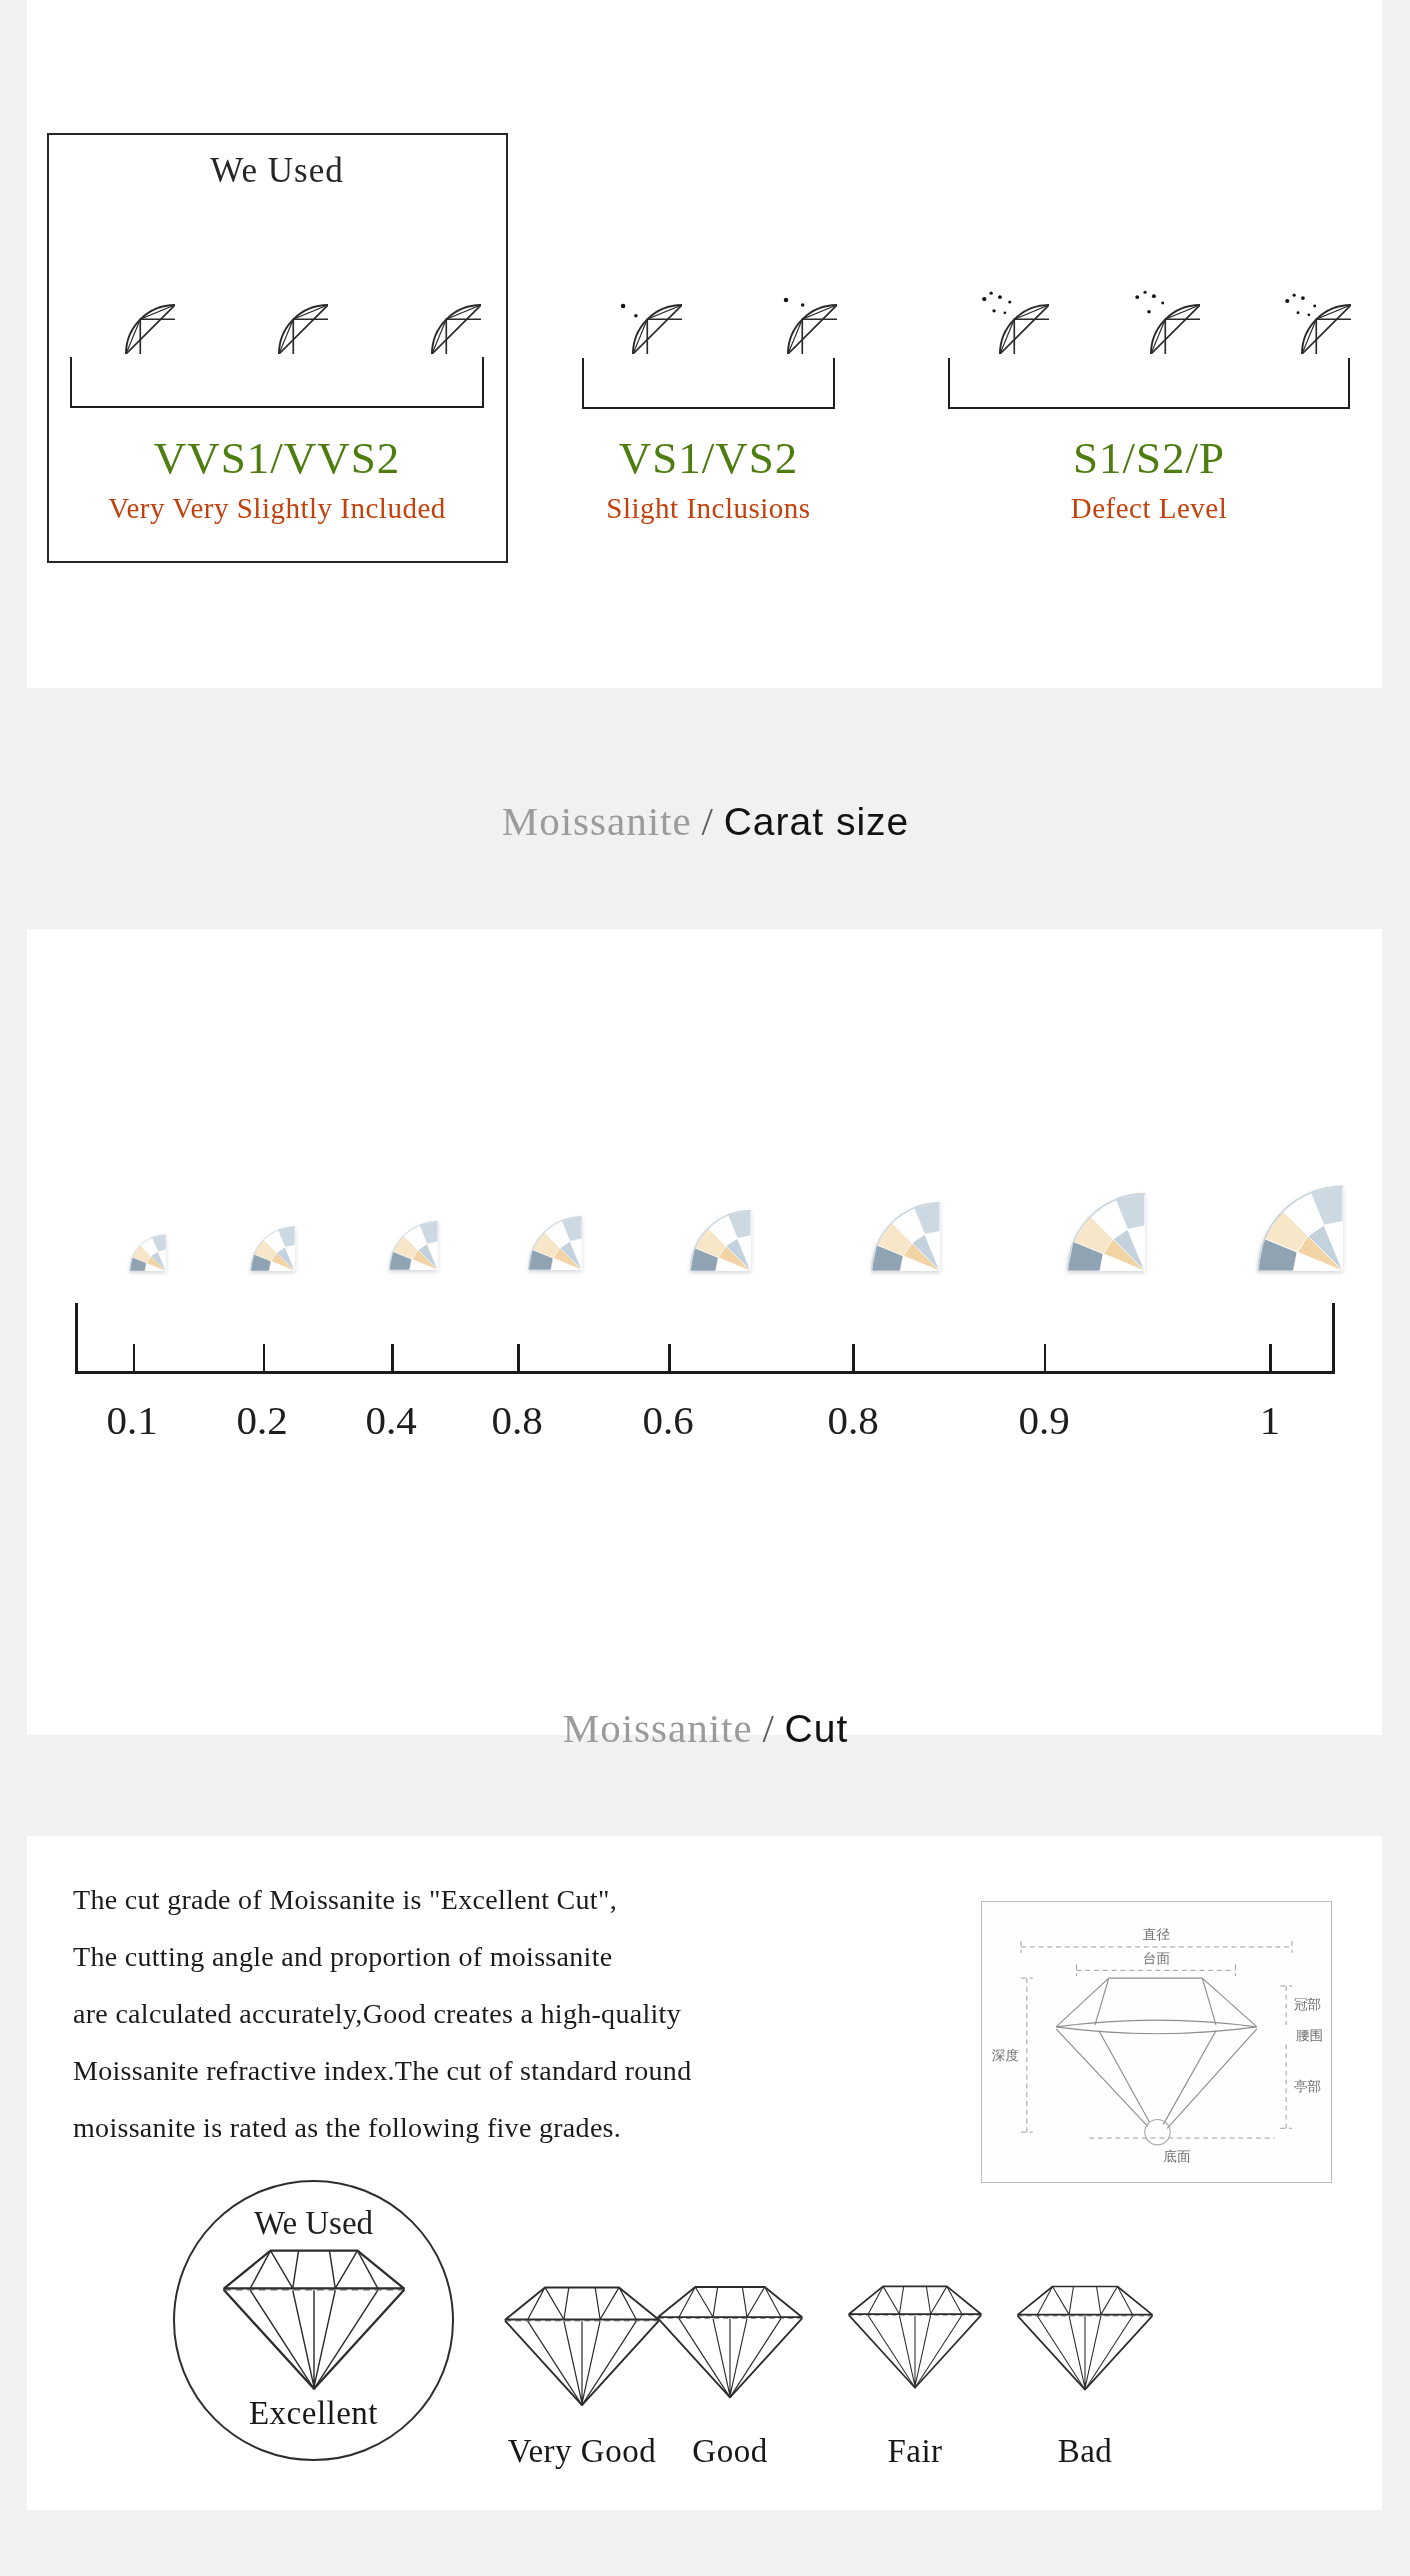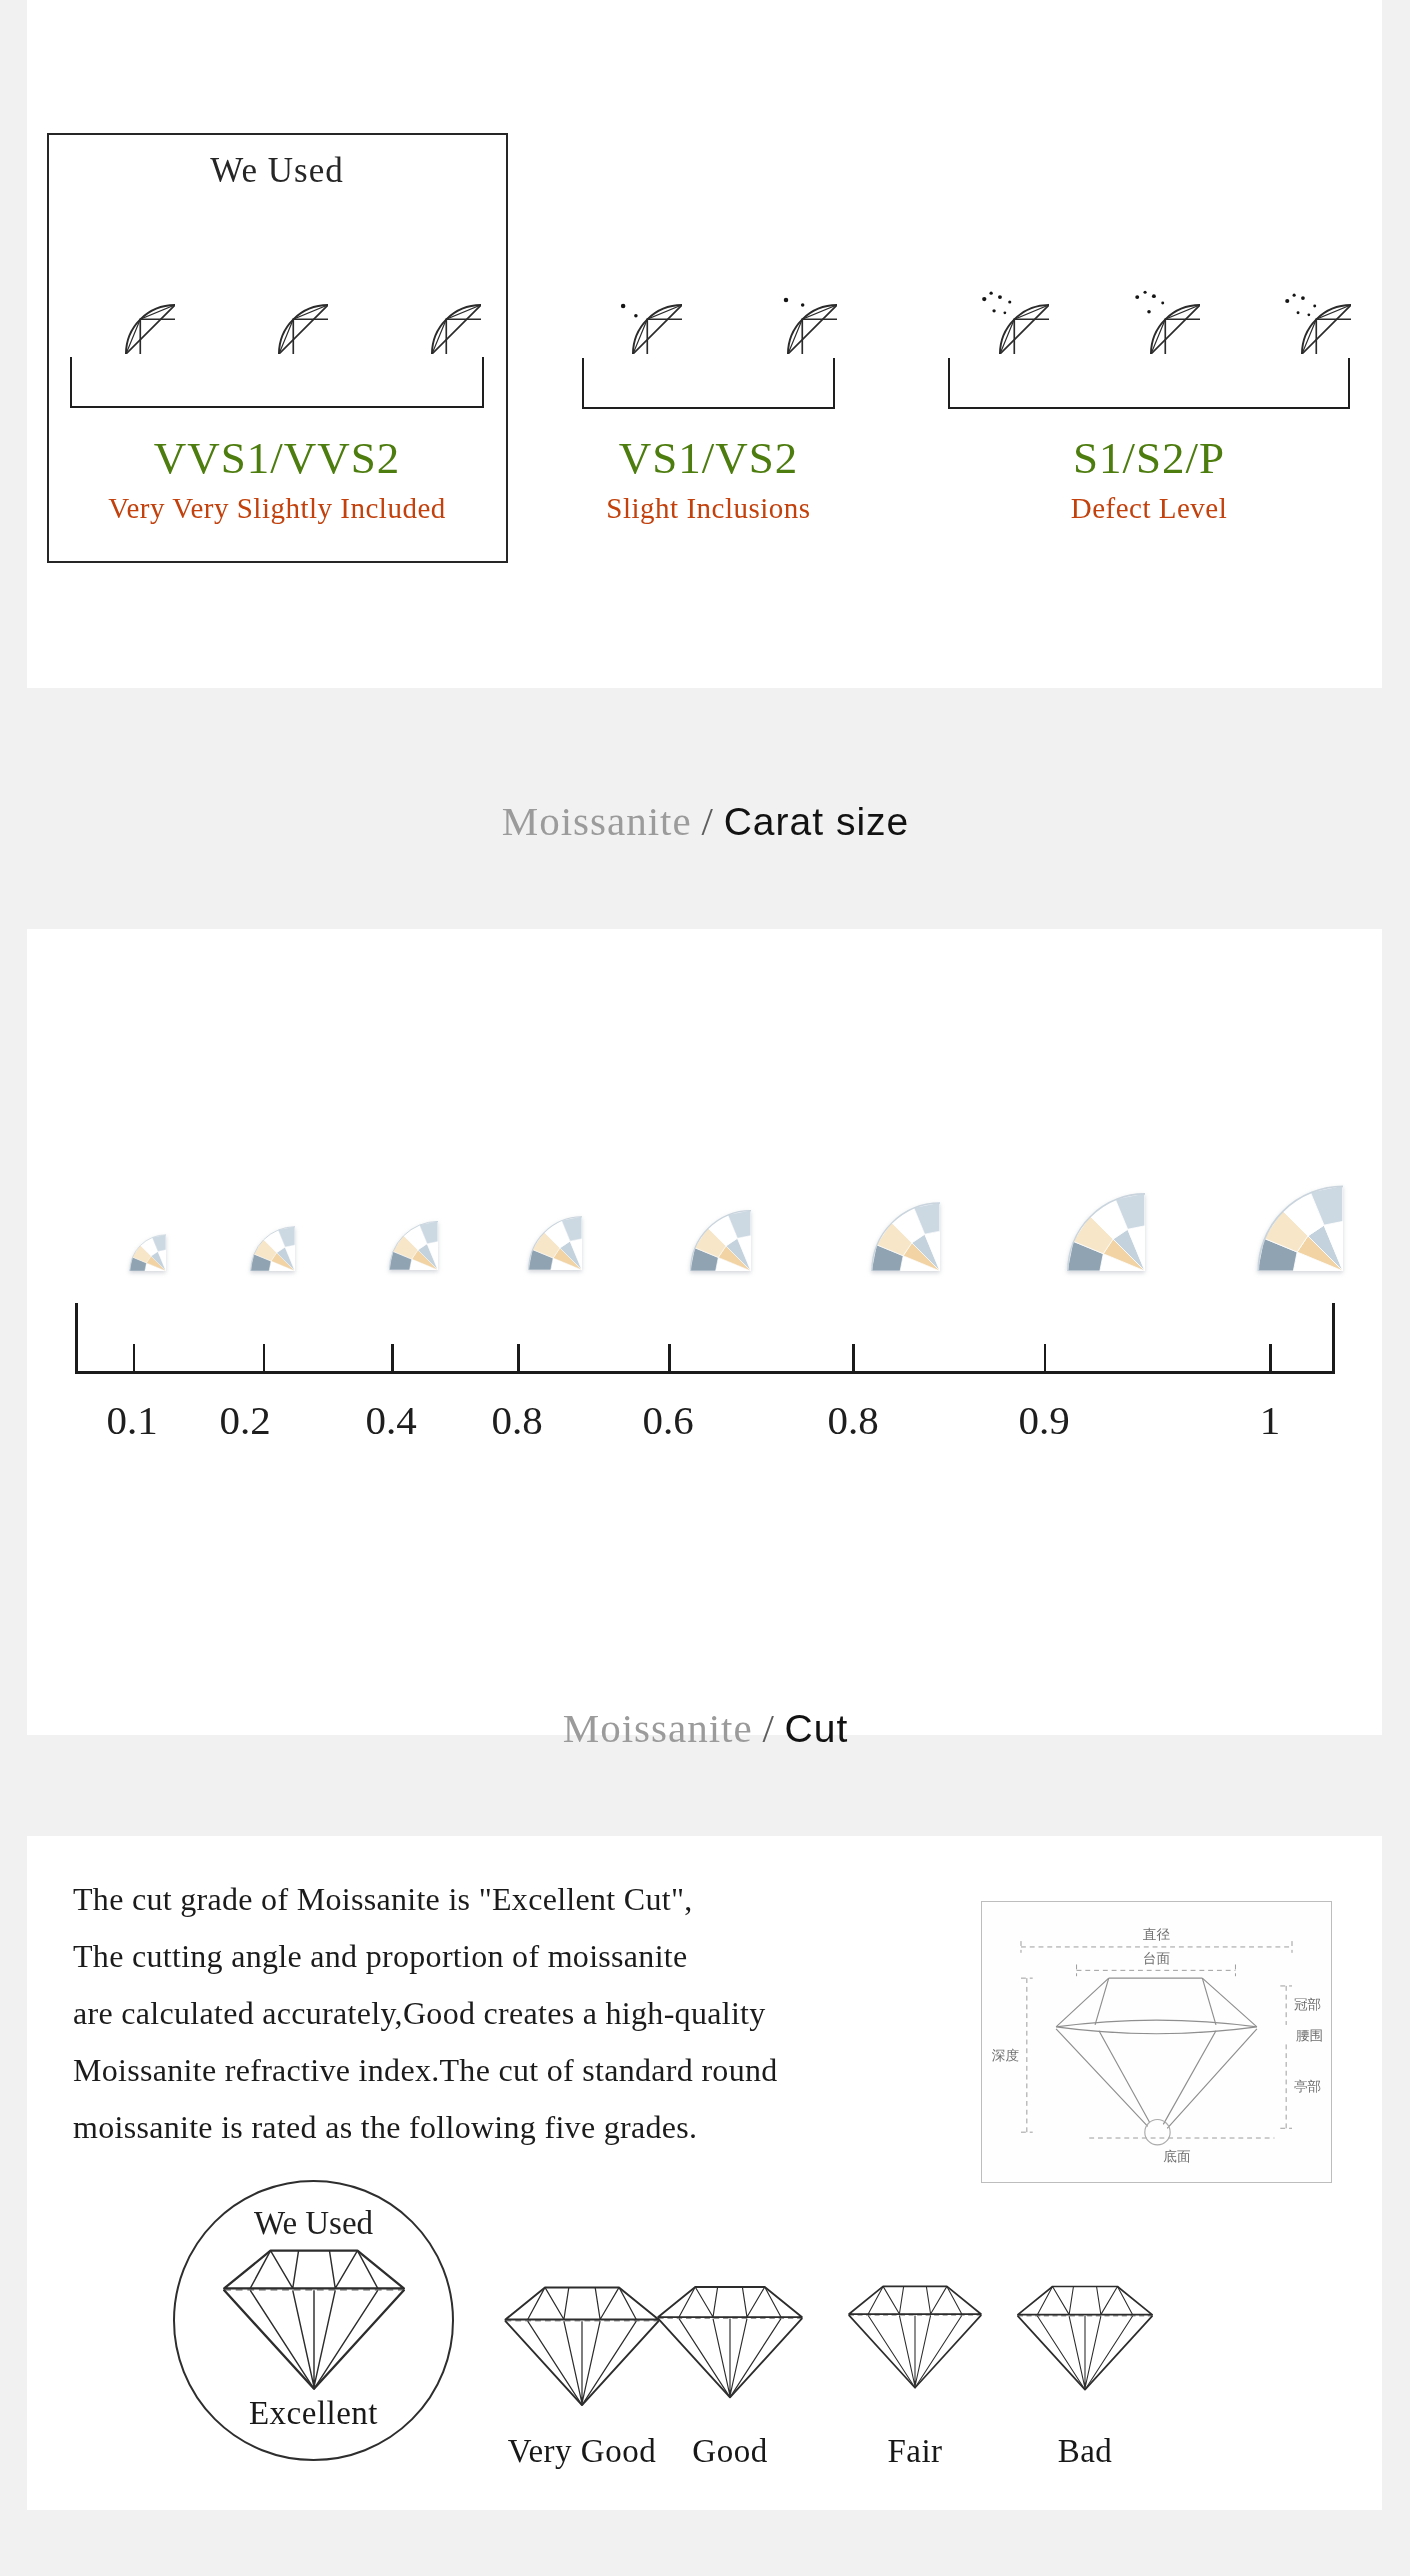--- a/index.html
+++ b/index.html
@@ -40,21 +40,21 @@
   .cgem{position:absolute;filter:drop-shadow(0 2.9px 2px rgba(110,120,135,.30));}
   #ruler{position:absolute;left:48px;top:374px;width:1260px;height:71px;}
   .ruler-line{position:absolute;left:0;right:0;bottom:0;height:2.9px;background:#1b1b1b;}
   .ruler-end{position:absolute;bottom:0;width:2.9px;height:71px;background:#1b1b1b;}
   .ruler-end.left{left:0;} .ruler-end.right{right:0;}
   .tick{position:absolute;bottom:0;width:2.4px;height:30px;background:#1b1b1b;}
   .tick-label{position:absolute;top:467px;transform:translateX(-50%);font-size:41px;color:#1e1e1e;}
 
   
   #cut-paragraph{position:absolute;left:46px;top:35px;width:879px;}
-  .para-line{font-size:32px;line-height:57px;color:#1b1b1b;letter-spacing:0.3px;white-space:nowrap;}
+  .para-line{font-size:28px;line-height:57px;color:#1b1b1b;letter-spacing:0.3px;white-space:nowrap;}
   #diagram-box{position:absolute;left:954px;top:65px;width:349px;height:280px;border:1px solid #bdbdbd;background:#fefefe;}
   #we-used-circle{position:absolute;left:146px;top:344px;width:281px;height:281px;border:2.4px solid #2e2e2e;border-radius:50%;
      display:flex;flex-direction:column;align-items:center;justify-content:space-between;
      padding:23.4px 0 27px 0;box-sizing:border-box;background:#fff;}
   .circle-title{font-size:33px;color:#1f1f1f;}
   .cut-grade{position:absolute;top:444px;height:190px;display:flex;flex-direction:column;align-items:center;}
   .cut-grade .label-slot{position:absolute;bottom:0;}
   .cut-label{font-size:33px;color:#181818;letter-spacing:0.5px;}
   #grade-vg{left:467px;width:176px;}
   #grade-good{left:615px;width:176px;}
@@ -252,21 +252,21 @@
       <div class="tick" style="left:14.9%"></div>
       <div class="tick" style="left:25.1%"></div>
       <div class="tick" style="left:35.1%"></div>
       <div class="tick" style="left:47.1%"></div>
       <div class="tick" style="left:61.7%"></div>
       <div class="tick" style="left:76.9%"></div>
       <div class="tick" style="left:94.8%"></div>
     </div>
 
     <span class="tick-label" style="left:105px">0.1</span>
-    <span class="tick-label" style="left:218px">0.2</span>
+    <span class="tick-label" style="left:235px">0.2</span>
     <span class="tick-label" style="left:364px">0.4</span>
     <span class="tick-label" style="left:490px">0.8</span>
     <span class="tick-label" style="left:641px">0.6</span>
     <span class="tick-label" style="left:826px">0.8</span>
     <span class="tick-label" style="left:1017px">0.9</span>
     <span class="tick-label" style="left:1243px">1</span>
   </section>
 
   <div class="section-heading" id="heading-cut">
     <span class="h-gray">Moissanite</span><span class="h-sep">/</span><span class="h-dark">Cut</span>

